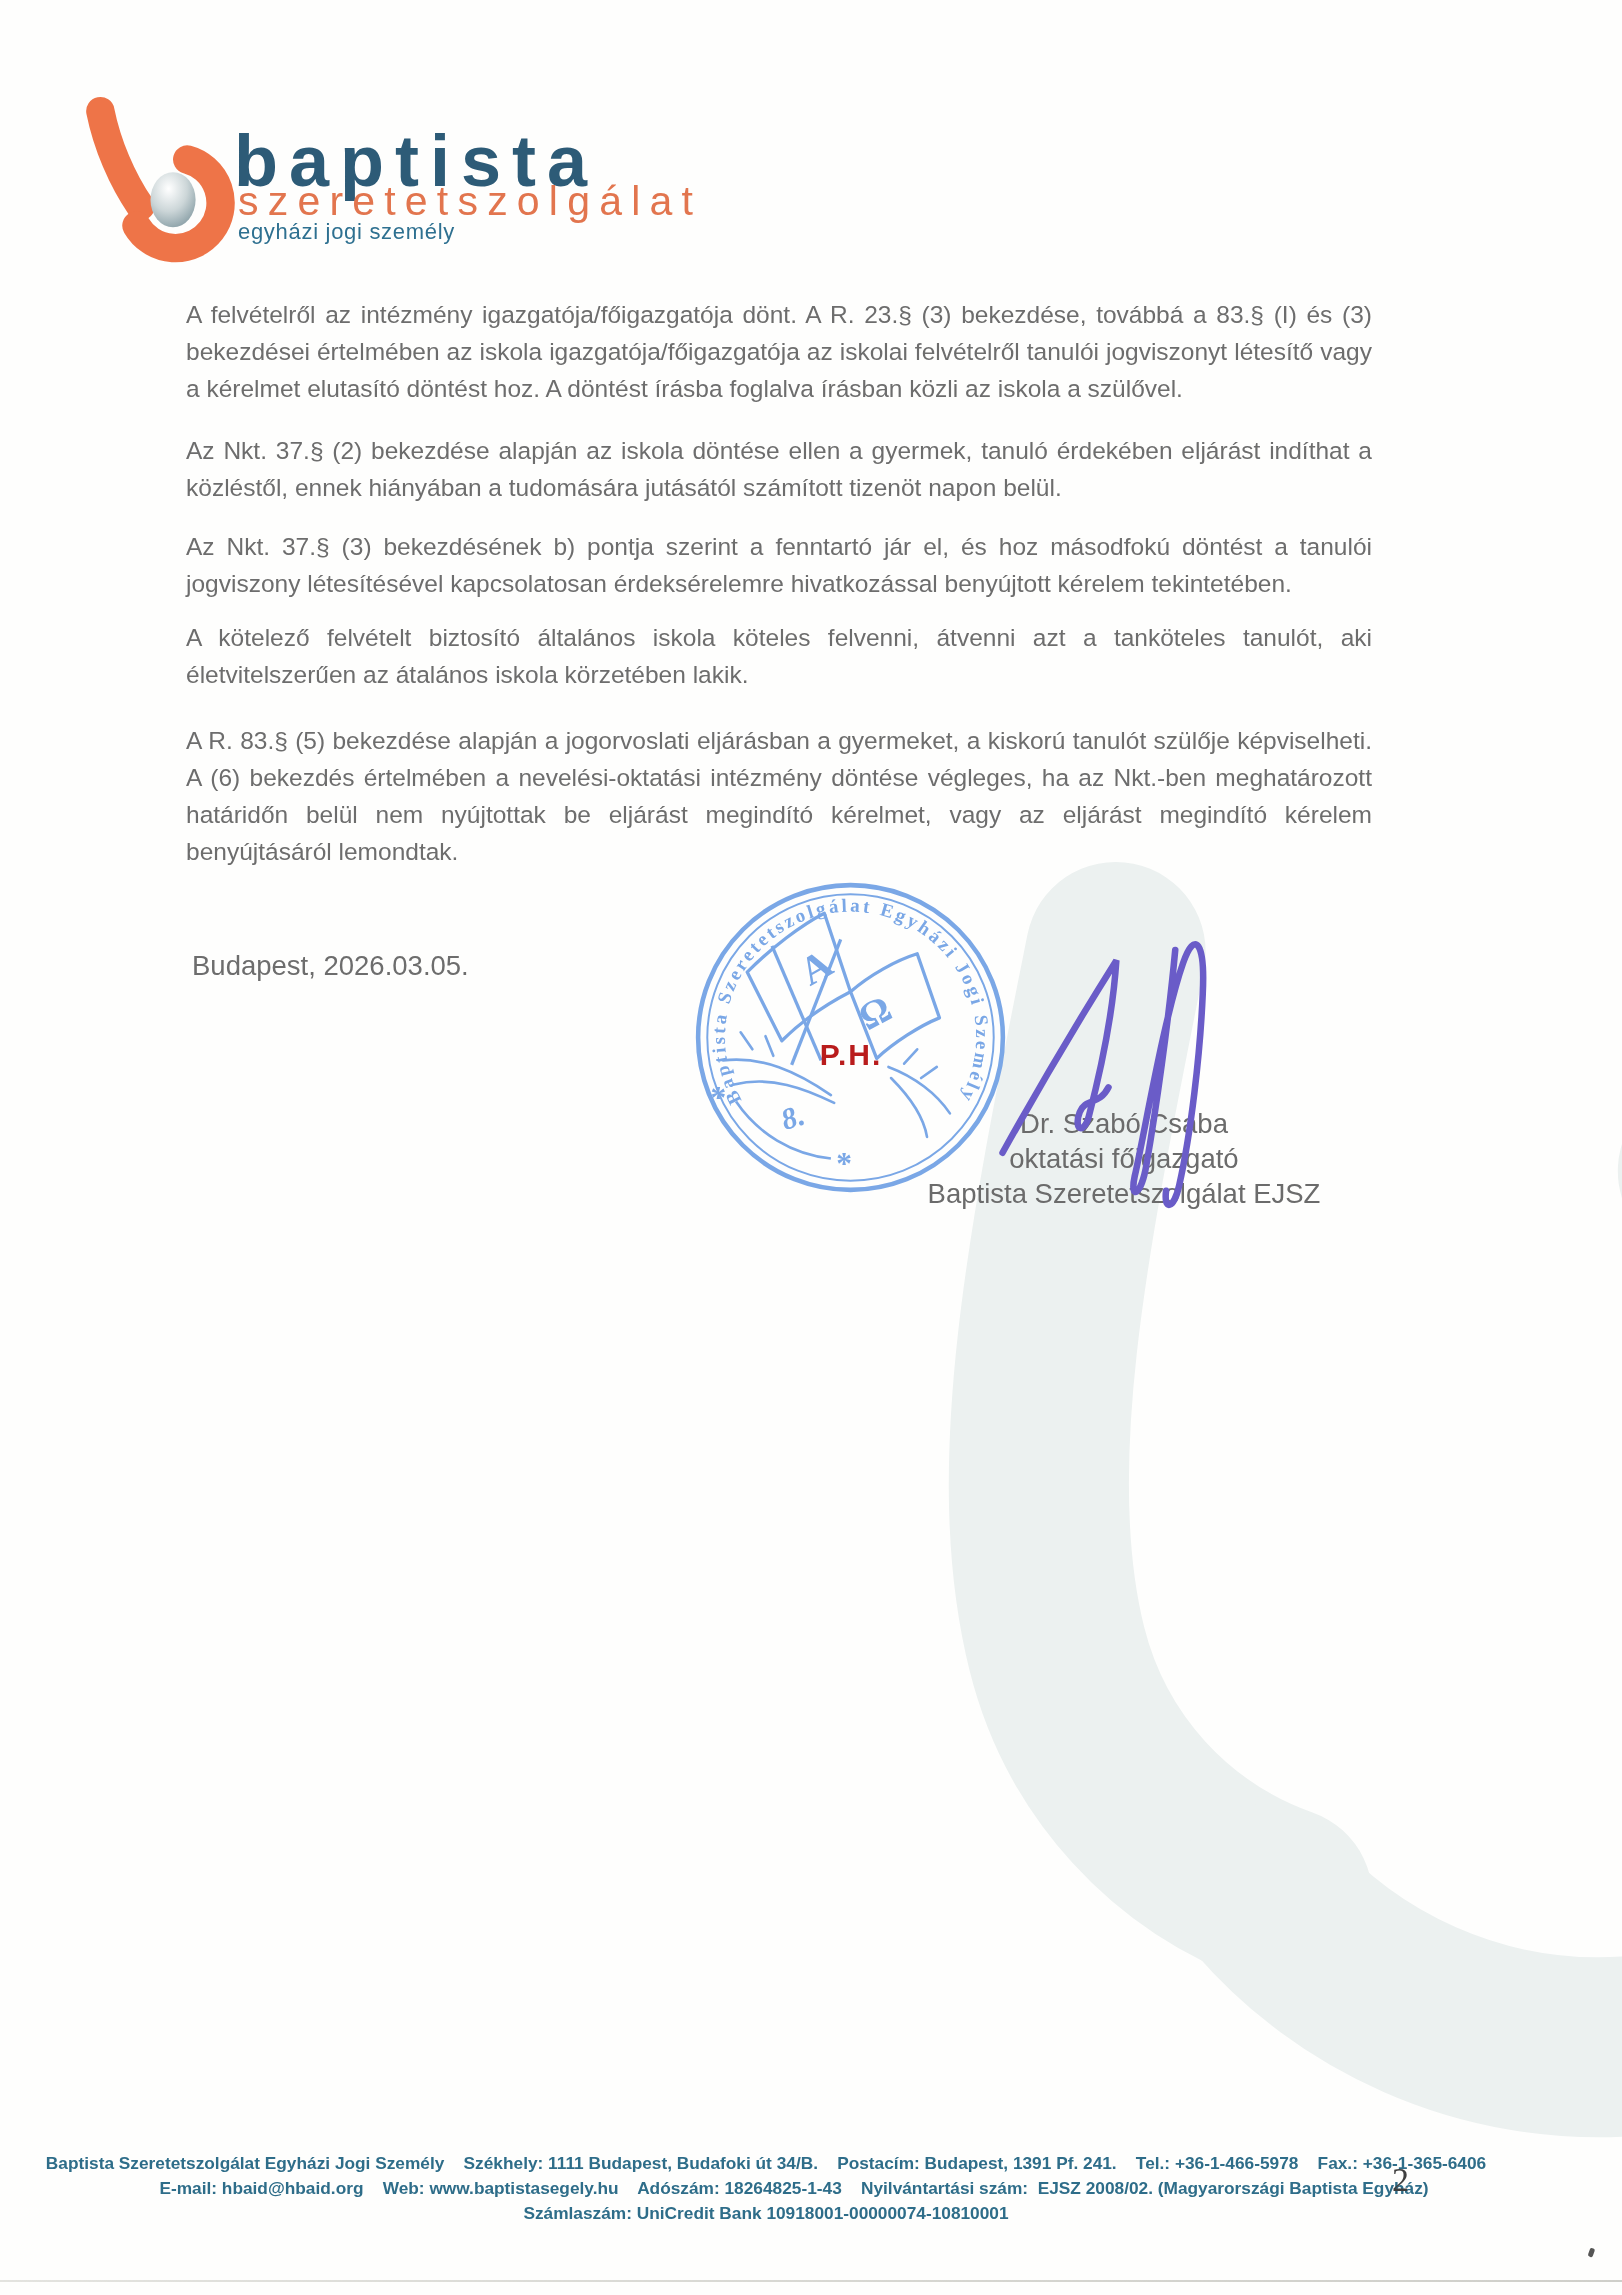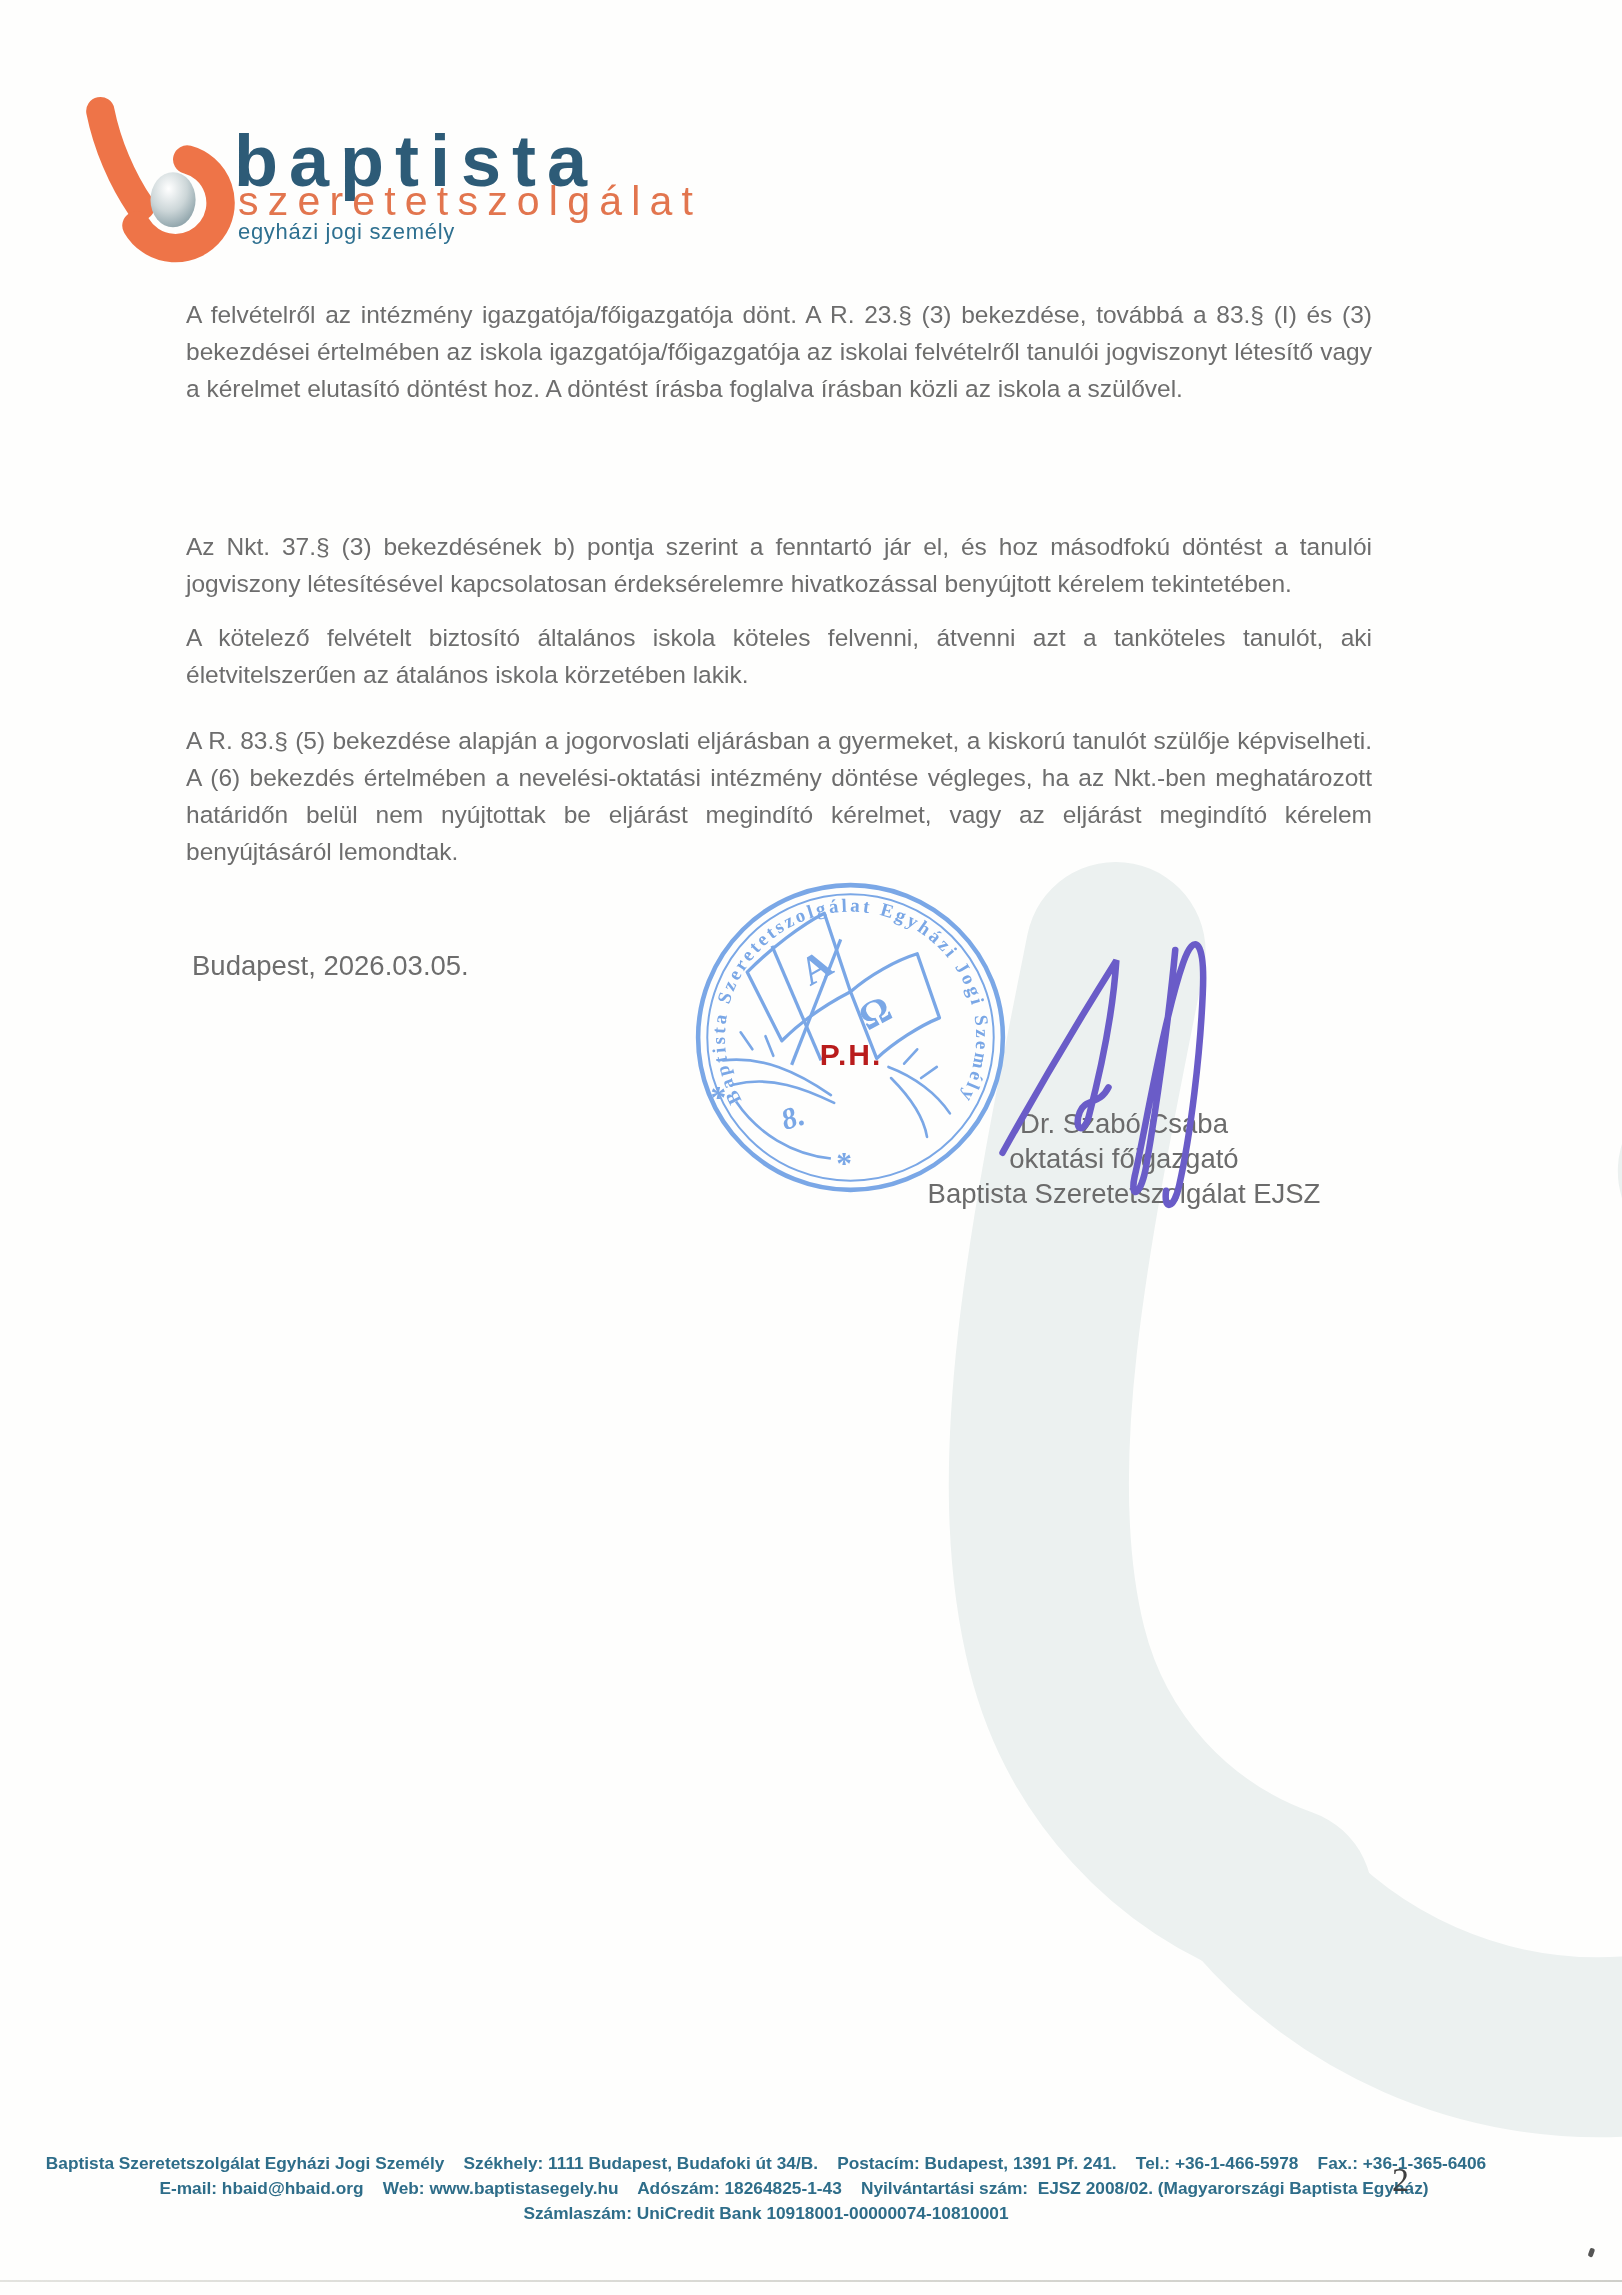--- a/index.html
+++ b/index.html
@@ -85,20 +85,21 @@
       <path d="M 11,9 C 15,29 24,50 35,66"></path>
       <path d="M 32.6,77.5 A 27 27 0 1 0 63,37.9"></path>
     </g>
     <ellipse cx="54.5" cy="62" rx="13.5" ry="16.5" fill="url(#sph)"></ellipse>
   </svg>
   <div class="logo-text-brand">baptista</div>
   <div class="logo-text-sub">szeretetszolgálat</div>
   <div class="logo-text-legal">egyházi jogi személy</div>
 
   <p class="para p0">A felvételről az intézmény igazgatója/főigazgatója dönt. A R. 23.§ (3) bekezdése, továbbá a 83.§ (I) és (3) bekezdései értelmében az iskola igazgatója/főigazgatója az iskolai felvételről tanulói jogviszonyt létesítő vagy a kérelmet elutasító döntést hoz. A döntést írásba foglalva írásban közli az iskola a szülővel.</p>
+  <p class="para p1">Az Nkt. 37.§ (2) bekezdése alapján az iskola döntése ellen a gyermek, tanuló érdekében eljárást indíthat a közléstől, ennek hiányában a tudomására jutásától számított tizenöt napon belül.</p>
   <p class="para p2">Az Nkt. 37.§ (3) bekezdésének b) pontja szerint a fenntartó jár el, és hoz másodfokú döntést a tanulói jogviszony létesítésével kapcsolatosan érdeksérelemre hivatkozással benyújtott kérelem tekintetében.</p>
   <p class="para p3">A kötelező felvételt biztosító általános iskola köteles felvenni, átvenni azt a tanköteles tanulót, aki életvitelszerűen az átalános iskola körzetében lakik.</p>
   <p class="para p4">A R. 83.§ (5) bekezdése alapján a jogorvoslati eljárásban a gyermeket, a kiskorú tanulót szülője képviselheti. A (6) bekezdés értelmében a nevelési-oktatási intézmény döntése végleges, ha az Nkt.-ben meghatározott határidőn belül nem nyújtottak be eljárást megindító kérelmet, vagy az eljárást megindító kérelem benyújtásáról lemondtak.</p>
 
   <div class="dateline">Budapest, 2026.03.05.</div>
 
   <svg class="stamp-svg" width="327" height="327" viewBox="-250 -250 500 500">
     <g stroke="#7aa7e6" fill="none">
       <circle cx="0" cy="0" r="233" stroke-width="7"></circle>
       <circle cx="0" cy="0" r="219" stroke-width="3"></circle>

